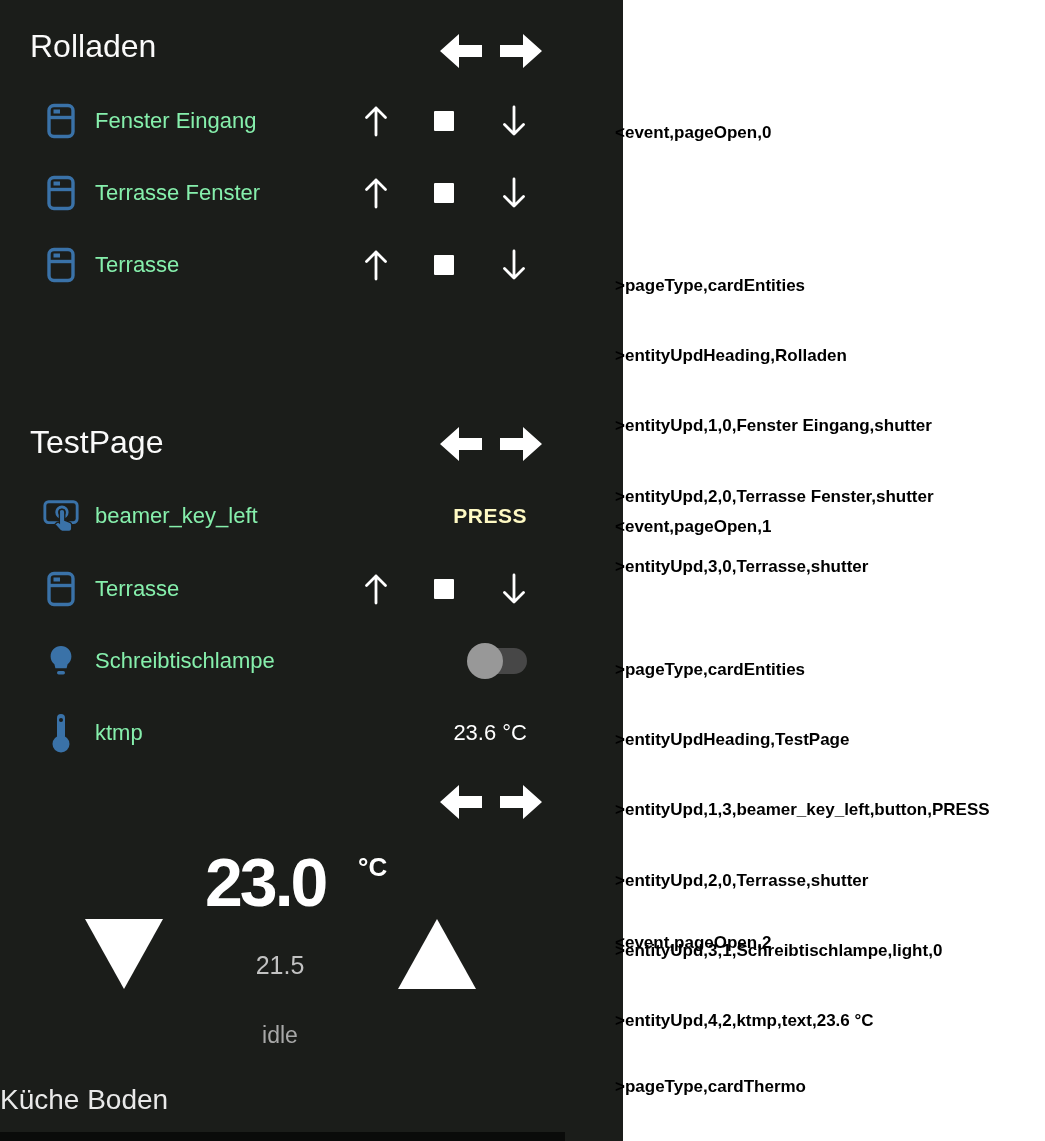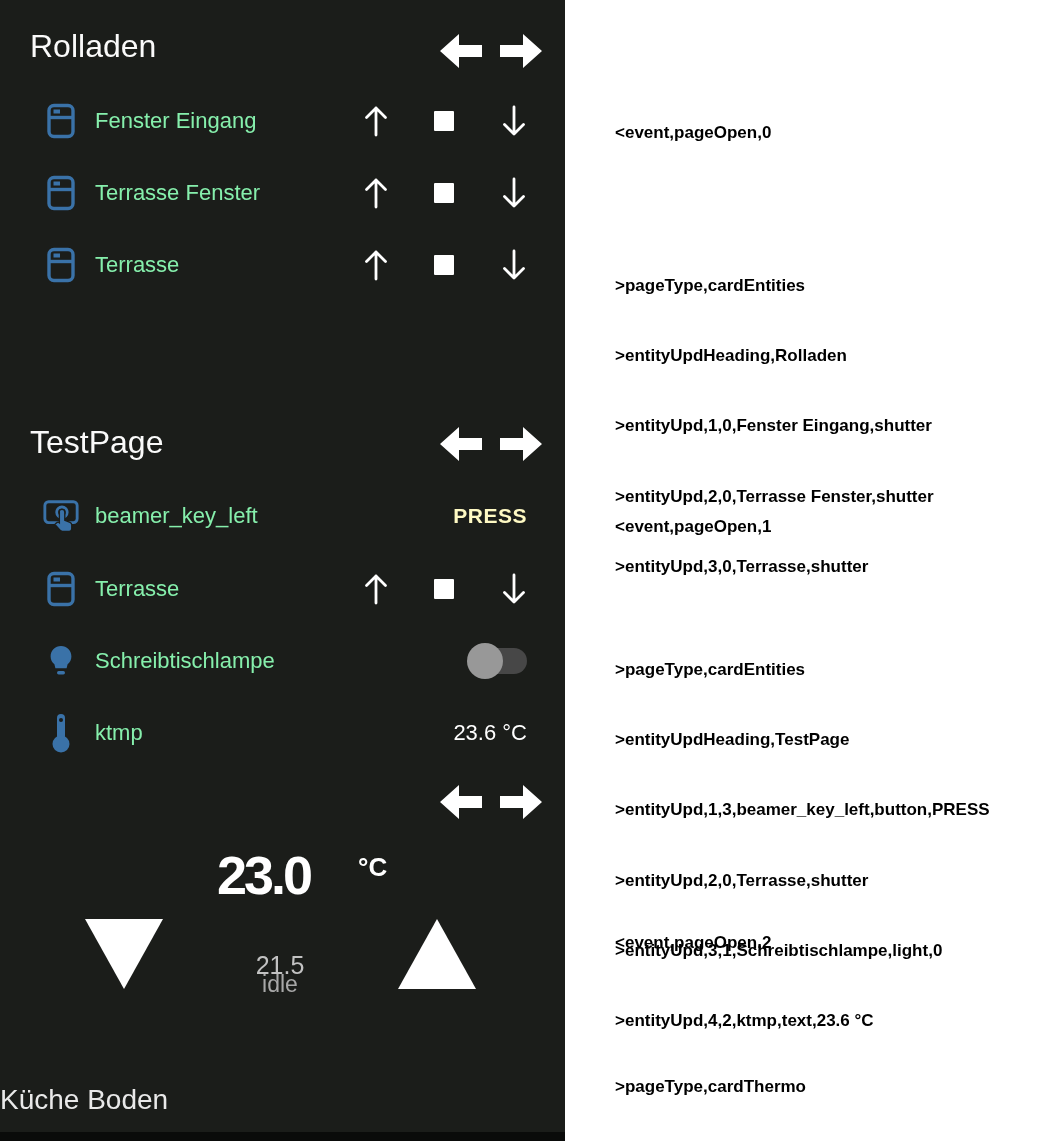--- a/index.html
+++ b/index.html
@@ -1,41 +1,41 @@
 <!DOCTYPE html>
 <html><head>
 <meta charset="utf-8">
 <style>
   html,body{margin:0;padding:0;background:#fff;}
   #screen{position:relative;width:1045px;height:1141px;background:#ffffff;overflow:hidden;
           font-family:"Liberation Sans",sans-serif;}
   
-  .panel{position:absolute;left:0;top:0;width:565px;height:1141px;background:#1b1d1a;}
+  .panel{position:absolute;left:0;top:0;width:623px;height:1141px;background:#1b1d1a;}
   .heading{position:absolute;left:30px;font-size:32px;color:#fafafa;}
   .nav{position:absolute;left:438px;display:flex;gap:18px;}
   .nav span{display:flex;}
   .row{position:absolute;left:0;width:565px;height:44px;}
   .eicon{position:absolute;left:42px;top:0;width:38px;height:44px;display:flex;align-items:center;justify-content:center;}
   .elabel{position:absolute;left:95px;top:50%;transform:translateY(-50%);font-size:22px;color:#86efac;white-space:nowrap;}
   .ctl{position:absolute;top:50%;transform:translateY(-50%);display:flex;}
   .ctl.up{left:362px}.ctl.stop{left:434px}.ctl.down{left:500px}
   .sq{width:20px;height:20px;background:#ffffff;border-radius:1px;}
   .val{position:absolute;right:38px;top:50%;transform:translateY(-50%);font-size:22px;color:#ffffff;white-space:nowrap;}
   .val.press{color:#fef9c3;font-weight:600;font-size:21px;letter-spacing:.5px;}
   .toggle{position:absolute;right:38px;top:50%;transform:translateY(-50%);width:58px;height:26px;border-radius:13px;background:#474747;}
   .knob{position:absolute;left:-2px;top:-5px;width:36px;height:36px;border-radius:50%;background:#989898;}
   
-  .thermo-temp{position:absolute;left:217px;top:848px;font-size:54px;font-weight:bold;color:#ffffff;
+  .thermo-temp{position:absolute;left:205px;top:848px;font-size:68px;font-weight:bold;color:#ffffff;
                letter-spacing:-3px;line-height:1;text-align:center;}
   .thermo-unit{position:absolute;left:358px;top:852px;font-size:26px;font-weight:bold;color:#ffffff;}
   .tri{position:absolute;display:flex;}
   .tri.down{left:84px;top:917px;}
   .tri.up{left:397px;top:917px;}
   .thermo-target{position:absolute;left:150px;top:951px;width:260px;text-align:center;font-size:25px;color:#c2c2c2;}
-  .thermo-state{position:absolute;left:150px;top:971px;width:260px;text-align:center;font-size:23px;color:#a8a8a8;}
+  .thermo-state{position:absolute;left:150px;top:1022px;width:260px;text-align:center;font-size:23px;color:#a8a8a8;}
   .thermo-title{position:absolute;left:0;top:1084px;width:565px;text-align:left;font-size:28px;color:#e9e9e9;}
   .bottom-bar{position:absolute;left:0;top:1132px;width:565px;height:9px;background:#0a0b0a;}
   
   .proto{position:absolute;left:615px;font-weight:bold;font-size:17px;line-height:23.4px;color:#000;white-space:pre;}
   .proto .plines{display:block;}
   .b1 .plines{margin-top:36px;}
   .b2 .plines{margin-top:26px;}
   .b3 .plines{margin-top:27px;}
 </style>
 </head>

